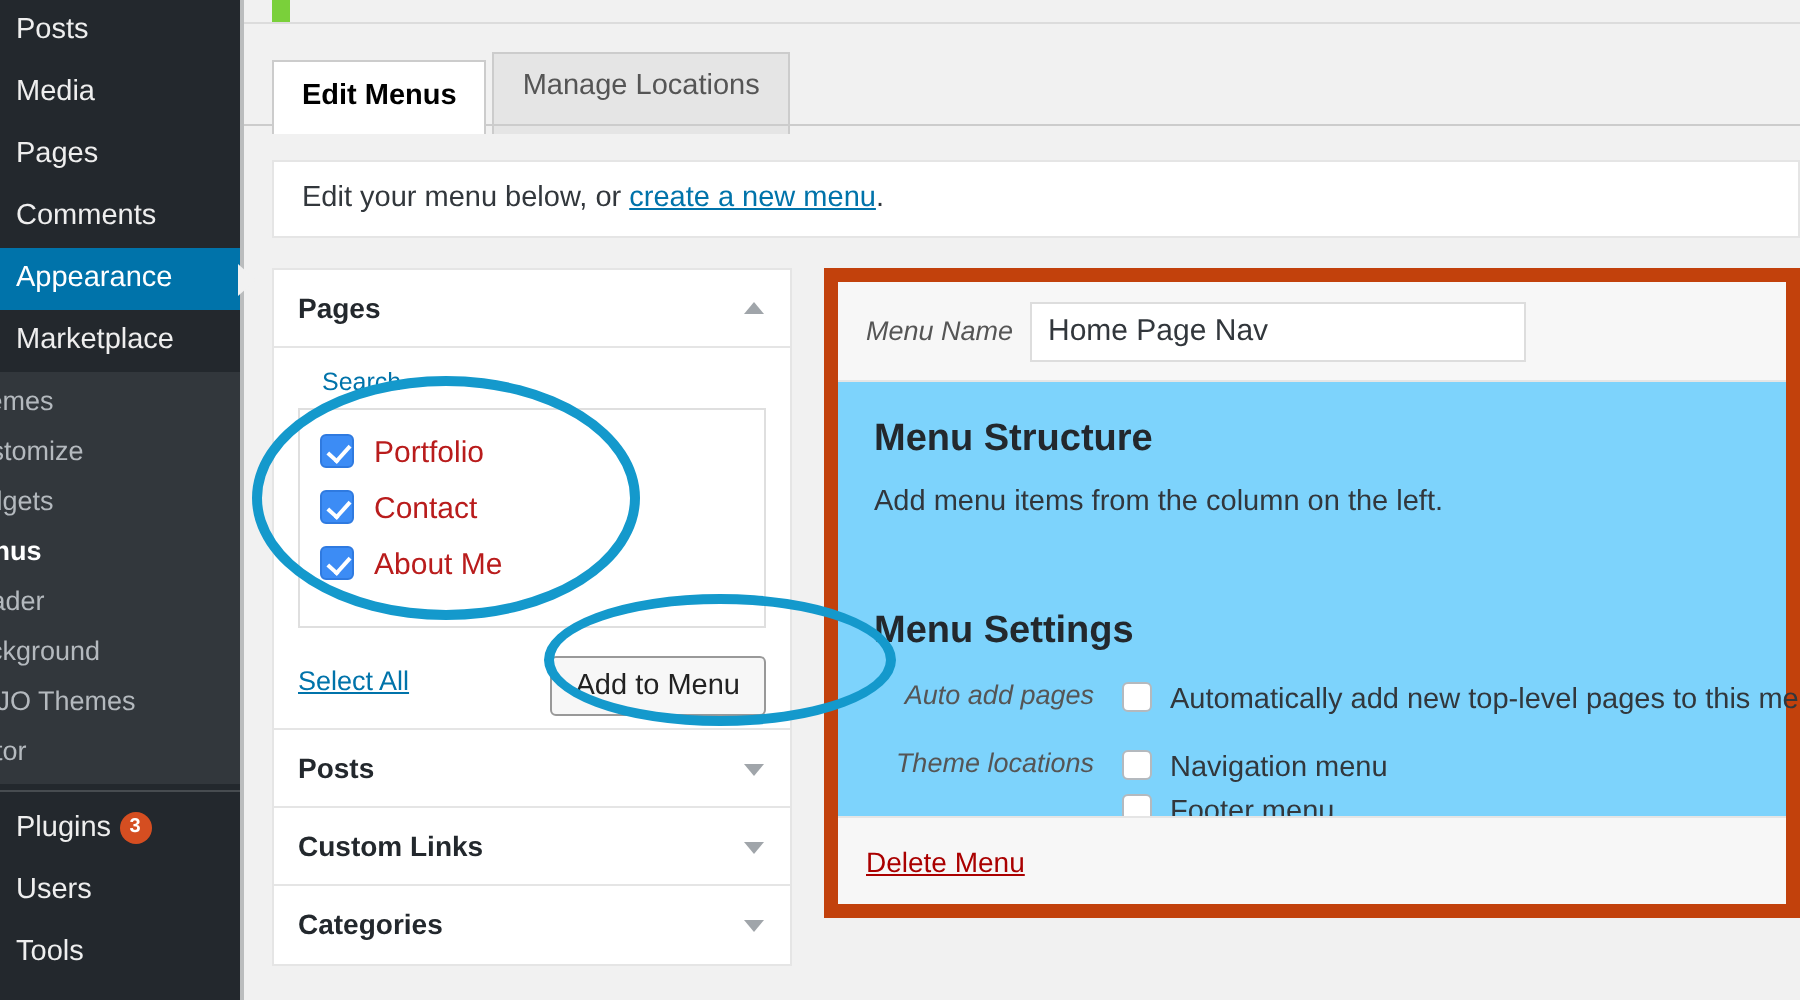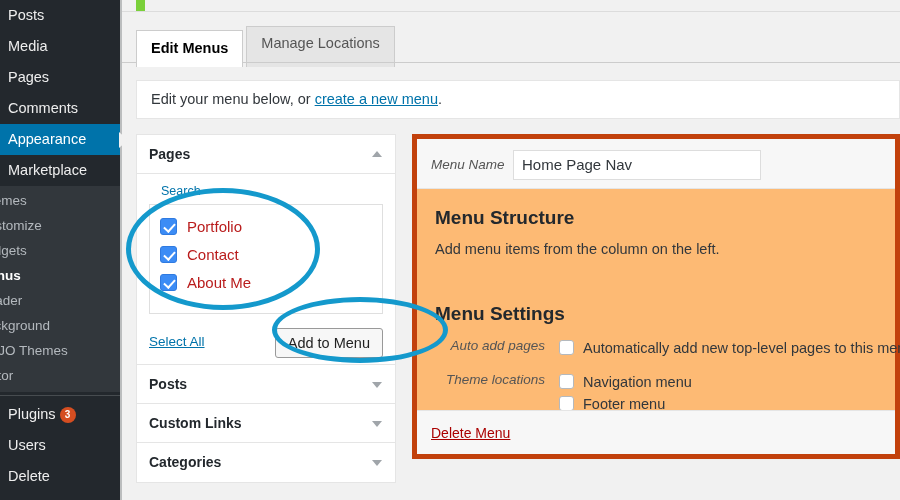--- a/index.html
+++ b/index.html
@@ -229,22 +229,22 @@
     color: #222;
     padding: 6px 12px;
     line-height: 16px;
   }
 
   
   .rightcol {
     position: absolute;
     left: 290px; top: 134px;
     width: 488px;
-    background: #fdba74;
-    border: 5px solid #c2410c;
+    background: #7dd3fc;
+    border: 7px solid #c2410c;
     height: 325px;
   }
   .name-bar {
     height: 50px;
     background: #f7f7f7;
     border-bottom: 1px solid #e5e5e5;
     padding: 0 0 0 14px;
     line-height: 50px;
     white-space: nowrap;
   }
@@ -340,21 +340,21 @@
       <div class="sub-item">Header</div>
       <div class="sub-item">Background</div>
       <div class="sub-item">DOJO Themes</div>
       <div class="sub-item">Editor</div>
     </div>
     <div class="menu-sep"></div>
     <div class="menu-item">
       <span>Plugins</span><span class="badge">3</span>
     </div>
     <div class="menu-item">Users</div>
-    <div class="menu-item">Delete</div>
+    <div class="menu-item">Tools</div>
   </div>
   <div class="sidebar-edge"></div>
 
   <div class="content">
 
     <div class="green-tab"></div>
     <div class="top-rule"></div>
 
     <div class="tabbar">
       <div class="nav-tab active">Edit Menus</div><div class="nav-tab">Manage Locations</div>

